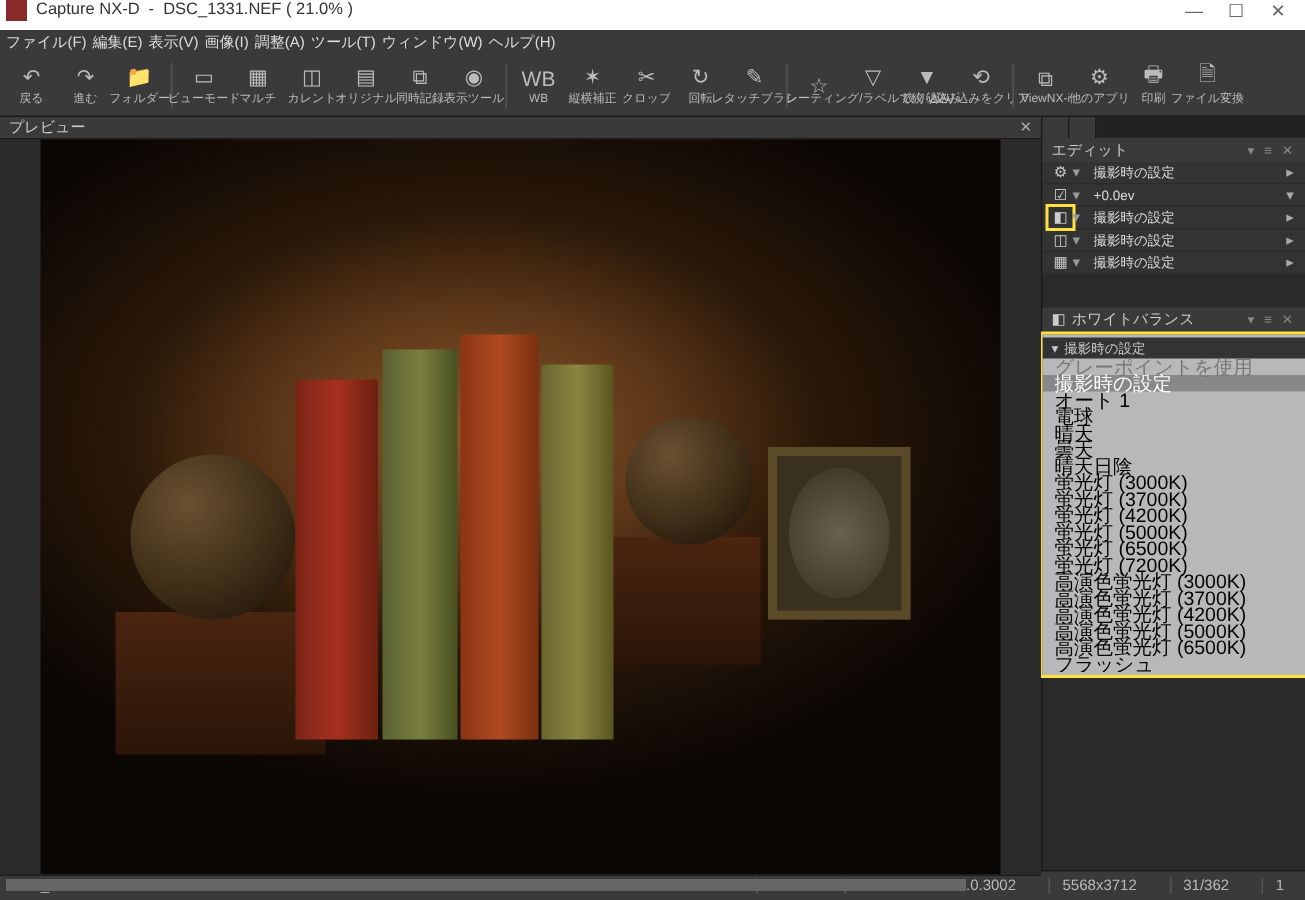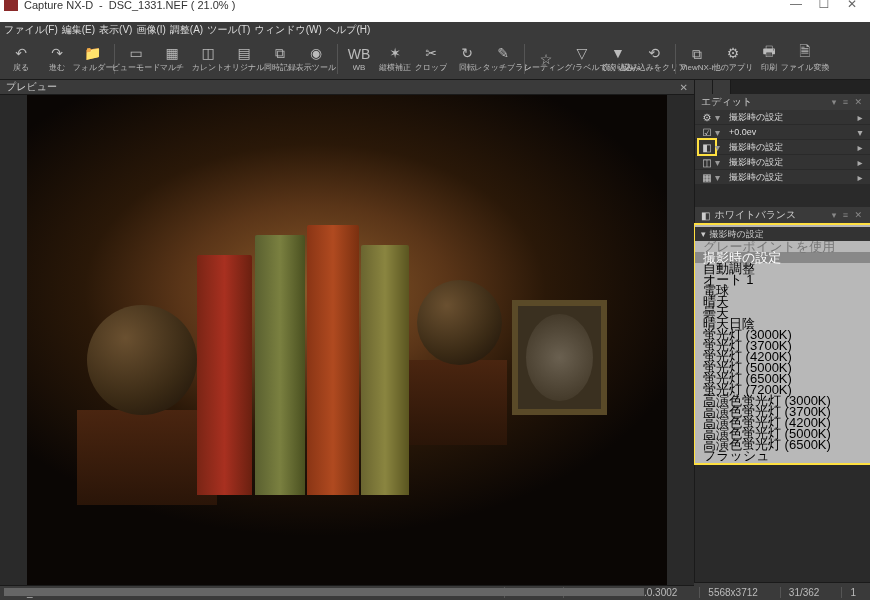--- a/index.html
+++ b/index.html
@@ -1,17 +1,17 @@
 <!DOCTYPE html>
 <html><head>
 <meta charset="utf-8">
 <style>
 * { margin: 0; padding: 0; box-sizing: border-box; font-family: "Meiryo", sans-serif; }
 body { width: 870px; height: 600px; background: #2a2a2a; overflow: hidden; font-size: 10px; color: #ccc; }
-.titlebar { height: 20px; background: #fff; color: #333; display: flex; align-items: flex-end; padding: 11px 4px; font-size: 11px; }
+.titlebar { height: 20px; background: #fff; color: #333; display: flex; align-items: flex-start; padding: 0 4px; font-size: 11px; }
 .titlebar .app-icon { width: 14px; height: 14px; background: #8a2929; margin-right: 6px; }
 .titlebar .spacer { flex: 1; }
 .winbtn { width: 28px; text-align: center; color: #666; font-size: 12px; cursor: pointer; }
 .menubar { height: 16px; background: #3a3a3a; display: flex; align-items: center; padding: 0 4px; font-size: 10px; color: #ddd; gap: 4px; }
 .menubar span { cursor: pointer; }
 .toolbar { height: 42px; background: #3a3a3a; border-bottom: 1px solid #1a1a1a; display: flex; align-items: center; padding: 0 4px; gap: 2px; }
 .tool { display: flex; flex-direction: column; align-items: center; justify-content: center; width: 34px; height: 38px; color: #bbb; cursor: pointer; }
 .tool .ico { font-size: 14px; height: 18px; display: flex; align-items: center; }
 .tool .lbl { font-size: 8px; white-space: nowrap; overflow: hidden; }
 .tsep { width: 1px; height: 30px; background: #555; margin: 0 2px; }
@@ -248,21 +248,20 @@
       <span class="ctrls">▾ ≡ ✕</span>
     </div>
     <div class="wb-panel">
       <div class="wb-header">
         <span style="margin-right:4px">▾</span>
         <span>撮影時の設定</span>
       </div>
       <div class="wb-list" id="wb-list">
           <div class="wb-item gray">グレーポイントを使用</div>
           <div class="wb-item sel">撮影時の設定</div>
-          <div class="wb-item">自動調整</div>
           <div class="wb-item">オート 1</div>
           <div class="wb-item">電球</div>
           <div class="wb-item">晴天</div>
           <div class="wb-item">曇天</div>
           <div class="wb-item">晴天日陰</div>
           <div class="wb-item">蛍光灯 (3000K)</div>
           <div class="wb-item">蛍光灯 (3700K)</div>
           <div class="wb-item">蛍光灯 (4200K)</div>
           <div class="wb-item">蛍光灯 (5000K)</div>
           <div class="wb-item">蛍光灯 (6500K)</div>

